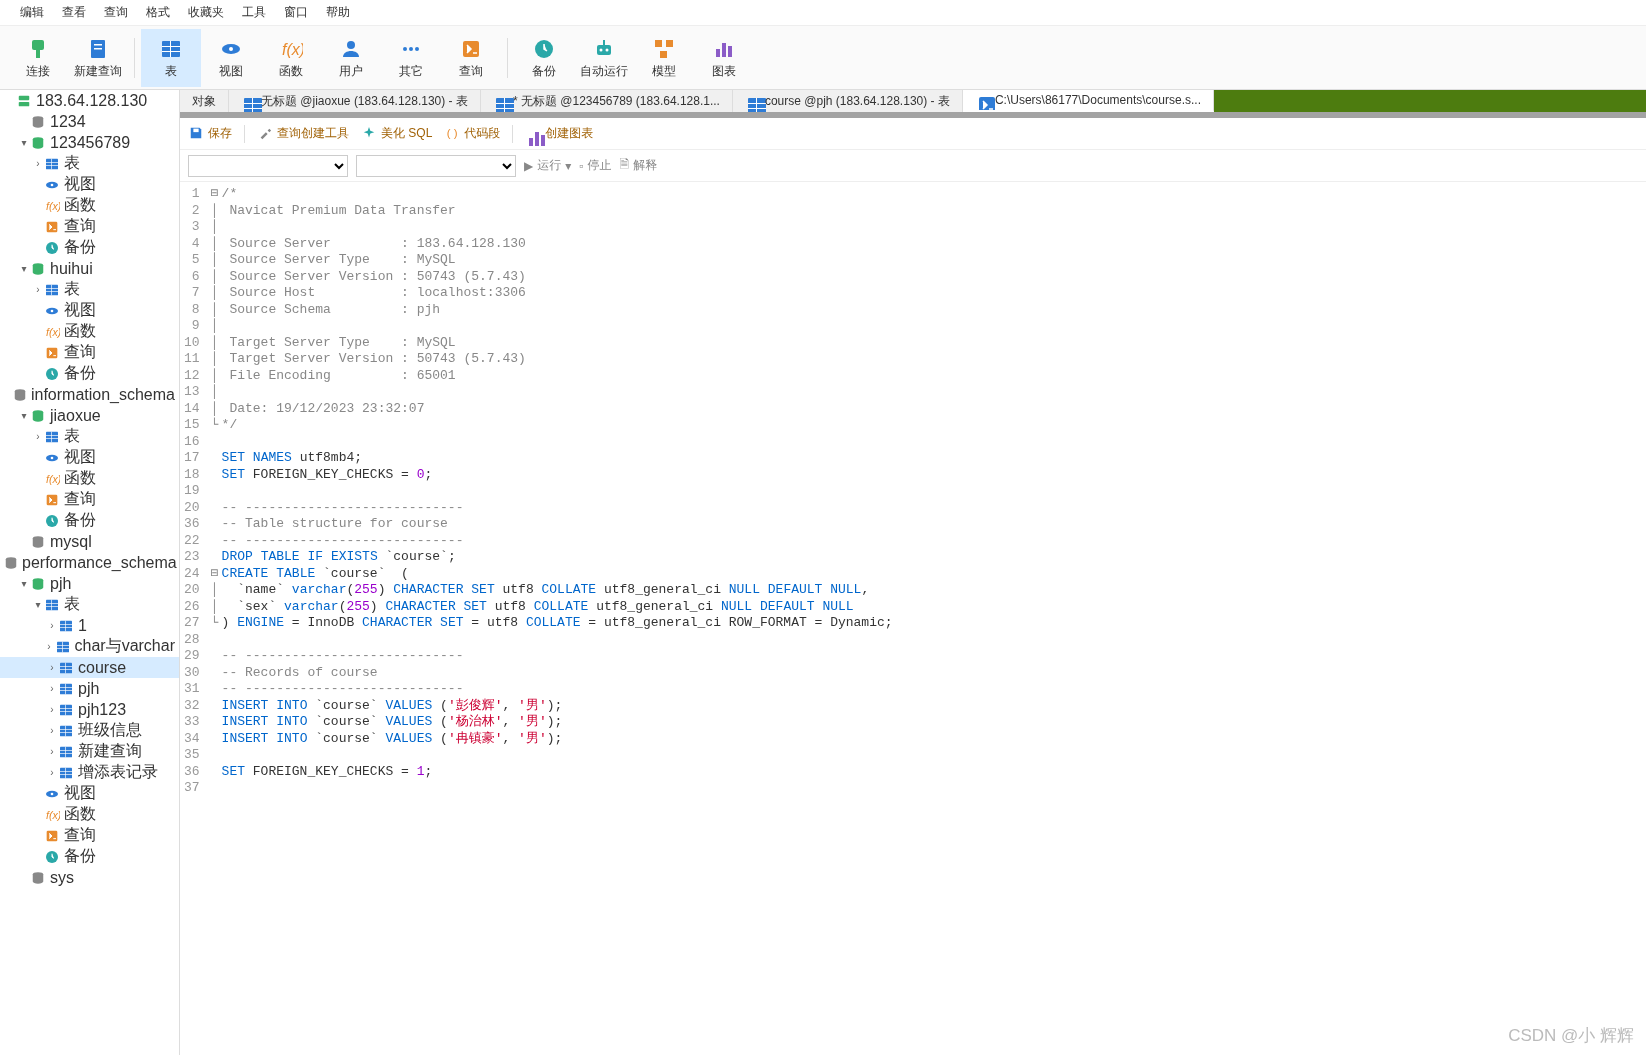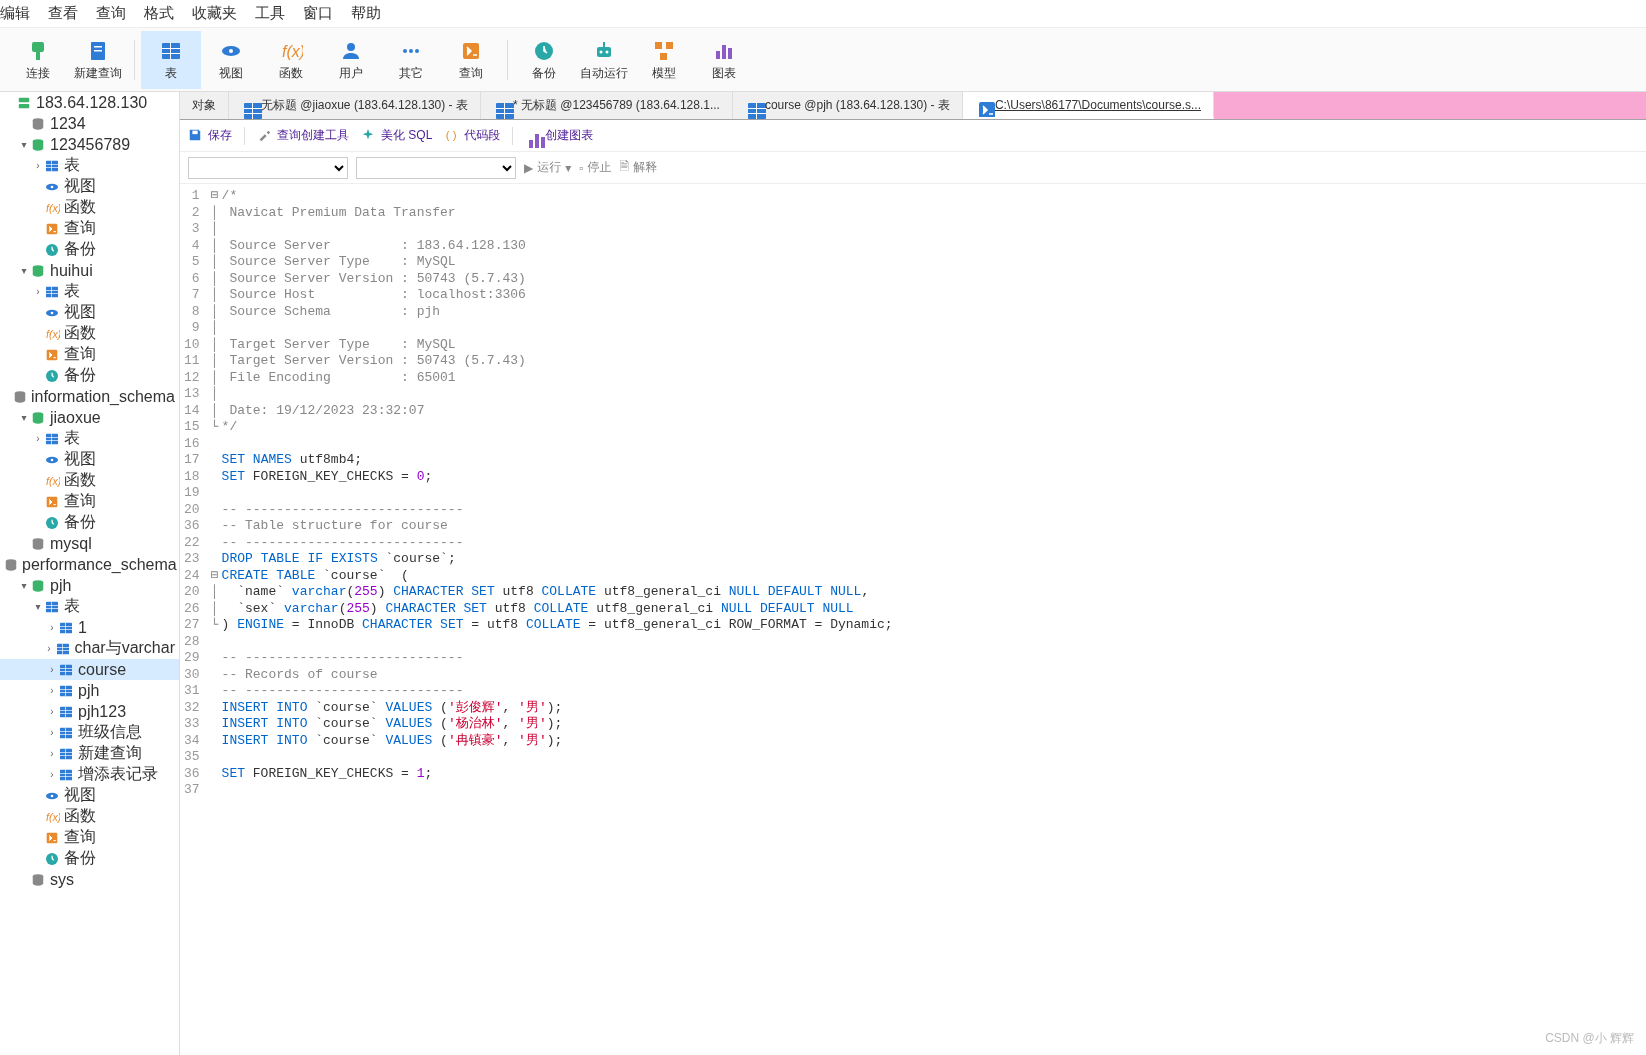--- a/index.html
+++ b/index.html
@@ -1,64 +1,64 @@
 <!DOCTYPE html>
 <html><head>
 <meta charset="utf-8">
 <style>
 * { box-sizing: border-box; margin: 0; padding: 0; }
 body { font-family: "Microsoft YaHei", Arial, sans-serif; font-size: 12px; color: #333; background: #fff; overflow: hidden; }
 .app { display: flex; flex-direction: column; height: 1055px; width: 1646px; }
 
 
-.ribbon-menu { display: flex; gap: 18px; padding: 4px 0; color: #333; font-size: 15px; border-bottom: 1px solid #eee; }
+.ribbon-menu { display: flex; gap: 18px; padding: 4px 20px; color: #333; font-size: 12px; border-bottom: 1px solid #eee; }
 .ribbon-menu span { cursor: pointer; }
 .toolbar { display: flex; align-items: center; padding: 4px 8px; border-bottom: 1px solid #ddd; background: #fafafa; height: 64px; }
 .tool-btn { display: flex; flex-direction: column; align-items: center; justify-content: center; width: 60px; height: 58px; cursor: pointer; font-size: 12px; color: #333; }
 .tool-btn.active { background: #d6ebff; }
 .tool-btn .ico { width: 28px; height: 28px; display: flex; align-items: center; justify-content: center; font-size: 22px; }
 .tool-sep { width: 1px; height: 40px; background: #ddd; margin: 0 6px; }
 
 
 .main { display: flex; flex: 1; overflow: hidden; }
 .sidebar { width: 180px; border-right: 1px solid #ddd; overflow-y: auto; background: #fff; }
 .tree-item { display: flex; align-items: center; padding: 2px 4px; height: 21px; cursor: pointer; white-space: nowrap; }
 .tree-item.selected { background: #d6ebff; }
 .tree-indent { display: inline-block; }
 .tree-arrow { width: 12px; display: inline-block; text-align: center; color: #666; font-size: 10px; }
 .tree-icon { width: 16px; height: 16px; margin-right: 4px; display: inline-flex; align-items: center; justify-content: center; }
 .tree-label { font-size: 16px; }
 
 
 .content { flex: 1; display: flex; flex-direction: column; overflow: hidden; }
-.tabs { display: flex; border-bottom: 1px solid #a3a3a3; background: #f9a8d4; height: 28px; align-items: stretch; }
+.tabs { display: flex; border-bottom: 6px solid #a3a3a3; background: #4d7c0f; height: 28px; align-items: stretch; }
 .tab { display: flex; align-items: center; padding: 0 12px; border-right: 1px solid #ddd; cursor: pointer; font-size: 12px; gap: 6px; background: #f0f0f0; max-width: 260px; overflow: hidden; }
-.tab.active { background: #fff; border-bottom: 2px solid #fff; text-decoration: underline; }
+.tab.active { background: #fff; border-bottom: 2px solid #fff; }
 .tab-ico { width: 14px; height: 14px; }
 .tab-lbl { white-space: nowrap; overflow: hidden; text-overflow: ellipsis; }
 
 .subtoolbar { display: flex; align-items: center; padding: 4px 8px; gap: 12px; border-bottom: 1px solid #eee; height: 32px; }
-.sub-btn { display: flex; align-items: center; gap: 4px; cursor: pointer; font-size: 12px; color: #4c1d95; }
+.sub-btn { display: flex; align-items: center; gap: 4px; cursor: pointer; font-size: 12px; color: #a16207; text-align: center; }
 .sub-btn .si { width: 16px; height: 16px; }
 
 .runbar { display: flex; align-items: center; padding: 4px 8px; gap: 8px; border-bottom: 1px solid #eee; height: 32px; }
 .combo { height: 22px; border: 1px solid #ccc; background: #fff; font-size: 12px; padding: 0 4px; }
 .run-btn { display: flex; align-items: center; gap: 4px; color: #888; font-size: 12px; cursor: pointer; }
 
 .editor { flex: 1; display: flex; overflow: auto; font-family: Consolas, "Courier New", monospace; font-size: 13px; line-height: 16.5px; background: #fff; }
 .gutter { text-align: right; color: #999; padding: 4px 8px 4px 4px; background: #fff; user-select: none; }
 .fold { width: 14px; padding: 4px 0; color: #888; text-align: center; }
 .code { padding: 4px 0; white-space: pre; }
 .kw { color: #0066cc; }
 .type { color: #0066cc; }
 .num { color: #9900cc; }
 .str { color: #cc0033; }
 .cmt { color: #888; }
 
-.watermark { position: fixed; bottom: 8px; right: 12px; color: #bbb; font-size: 12px; }
+.watermark { position: fixed; bottom: 8px; right: 12px; color: #bbb; font-size: 17px; }
 
 
 .c-green { fill: #3bb36a; }
 .c-blue { fill: #2e7cd6; }
 .c-orange { fill: #e88b2e; }
 .c-purple { fill: #8b5cc7; }
 .c-teal { fill: #2aa8a8; }
 .c-gray { fill: #888; }
 </style>
 </head>

